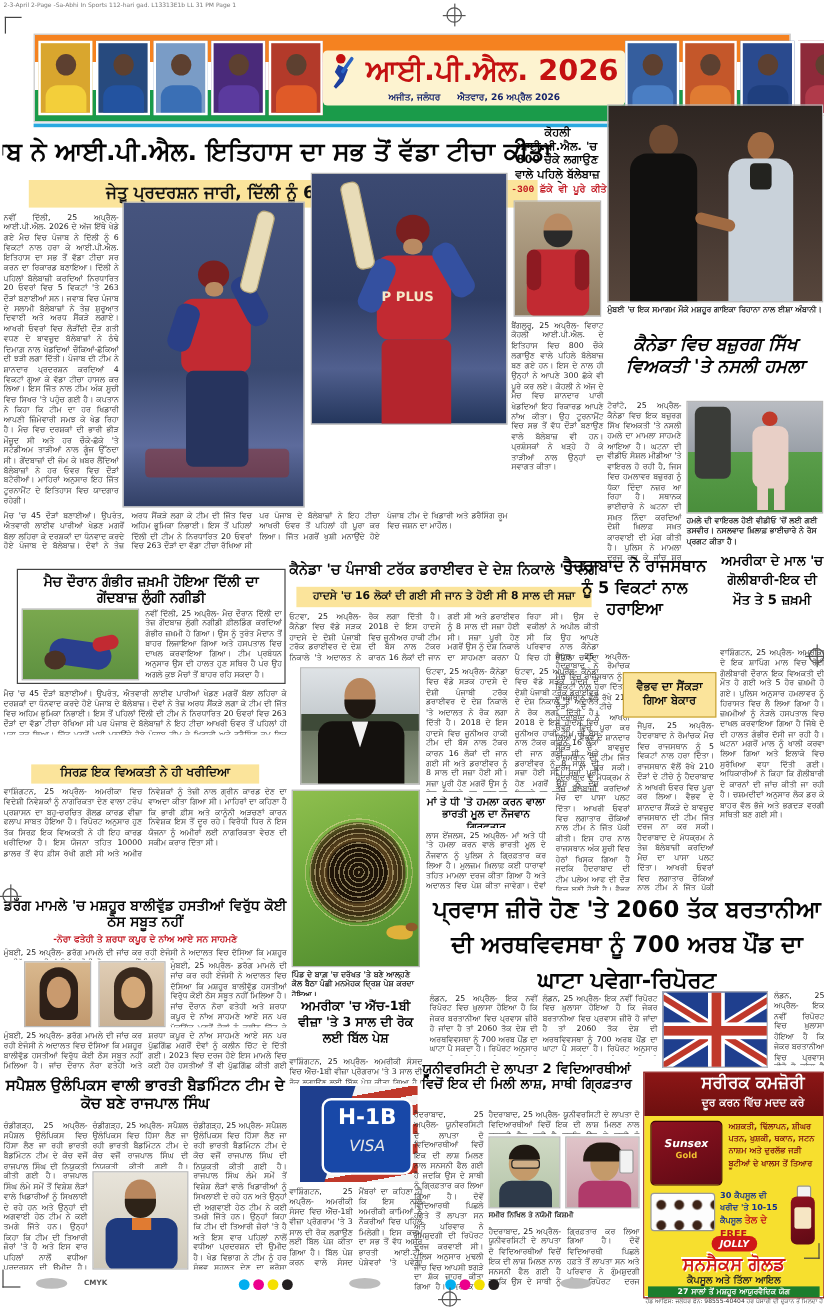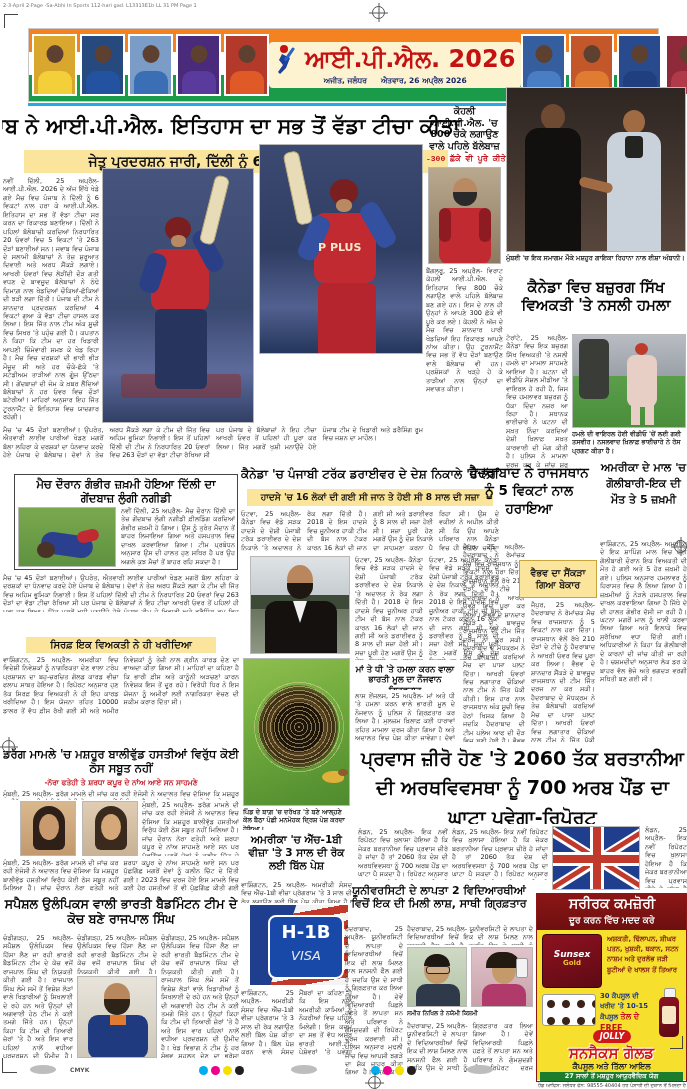--- a/index.html
+++ b/index.html
@@ -28,21 +28,21 @@
   .mastDate{color:#15246b;font-weight:bold;font-size:7.5px;white-space:nowrap;display:flex;gap:14px;justify-content:center;}
   
   .reg{position:absolute;width:11px;height:11px;border:1px solid #555;border-radius:50%;}
   .reg:before{content:"";position:absolute;left:50%;top:-4px;bottom:-4px;width:1px;background:#555;transform:translateX(-50%);}
   .reg:after{content:"";position:absolute;top:50%;left:-4px;right:-4px;height:1px;background:#555;transform:translateY(-50%);}
   .crop{position:absolute;width:14px;height:14px;border-left:1.5px solid #444;border-bottom:1.5px solid #444;}
   .dot{width:9px;height:9px;border-radius:50%;display:inline-block;margin-right:3px;vertical-align:middle;}
   .oval{width:26px;height:9px;border-radius:50%;background:#bdbdbd;display:inline-block;vertical-align:middle;}
   .boxed{border:1px solid #444;}
   
-  .adHead{background:linear-gradient(180deg,#8c1616,#6d0f0f);color:#fff;text-align:left;overflow:hidden;padding-left:32px;}
+  .adHead{background:linear-gradient(180deg,#8c1616,#6d0f0f);color:#fff;text-align:center;overflow:hidden;padding-left:32px;}
   .adBody{background:#f7df2e;}
   .blister{background:#fdfdfd;border:1px solid #999;border-radius:3px;
            background-image:radial-gradient(circle at 8px 9px,#3c2317 3.5px,rgba(0,0,0,0) 4.5px);
            background-size:15px 17px;}
   .greenbar{background:#1c7d2d;color:#fff;text-align:center;font-size:6.5px;font-weight:bold;line-height:9px;overflow:hidden;}
 </style>
 </head>
 <body>
 
 <div class="page">
@@ -153,21 +153,21 @@
   <div class="ph" style="left:506px;top:87px;width:180px;height:165px;background:linear-gradient(180deg,#2e2622 0%,#463831 60%,#57463c 100%);">
     <div class="sh" style="left:34px;top:16px;width:24px;height:26px;border-radius:50%;background:#6e4a32;"></div>
     <div class="sh" style="left:18px;top:40px;width:56px;height:125px;border-radius:14px 14px 0 0;background:#11100f;"></div>
     <div class="sh" style="left:116px;top:22px;width:22px;height:24px;border-radius:50%;background:#a06a42;"></div>
     <div class="sh" style="left:100px;top:44px;width:54px;height:121px;border-radius:14px 14px 0 0;background:#c9d2da;"></div>
     <div class="sh" style="left:118px;top:48px;width:18px;height:22px;background:#23231f;border-radius:4px;"></div>
     <div class="sh" style="left:72px;top:92px;width:34px;height:10px;border-radius:6px;background:#a06a42;transform:rotate(14deg);"></div>
   </div>
   <div class="abs cap" style="left:506px;top:254px;width:180px;height:20px;">ਮੁੰਬਈ 'ਚ ਇਕ ਸਮਾਗਮ ਮੌਕੇ ਮਸ਼ਹੂਰ ਗਾਇਕਾ ਰਿਹਾਨਾ ਨਾਲ ਈਸ਼ਾ ਅੰਬਾਨੀ।</div>
 
-  <div class="abs hl" style="left:506px;top:278px;width:180px;height:52px;font-size:15px;">ਕੈਨੇਡਾ ਵਿਚ ਬਜ਼ੁਰਗ ਸਿੱਖ ਵਿਅਕਤੀ 'ਤੇ ਨਸਲੀ ਹਮਲਾ</div>
+  <div class="abs hl" style="left:506px;top:278px;width:180px;height:52px;font-size:15px;font-style:italic;">ਕੈਨੇਡਾ ਵਿਚ ਬਜ਼ੁਰਗ ਸਿੱਖ ਵਿਅਕਤੀ 'ਤੇ ਨਸਲੀ ਹਮਲਾ</div>
   <div class="abs bt" style="left:506px;top:334px;width:62px;height:134px;">ਟੋਰਾਂਟੋ, 25 ਅਪ੍ਰੈਲ- ਕੈਨੇਡਾ ਵਿਚ ਇਕ ਬਜ਼ੁਰਗ ਸਿੱਖ ਵਿਅਕਤੀ 'ਤੇ ਨਸਲੀ ਹਮਲੇ ਦਾ ਮਾਮਲਾ ਸਾਹਮਣੇ ਆਇਆ ਹੈ। ਘਟਨਾ ਦੀ ਵੀਡੀਓ ਸੋਸ਼ਲ ਮੀਡੀਆ 'ਤੇ ਵਾਇਰਲ ਹੋ ਰਹੀ ਹੈ, ਜਿਸ ਵਿਚ ਹਮਲਾਵਰ ਬਜ਼ੁਰਗ ਨੂੰ ਧੱਕਾ ਦਿੰਦਾ ਨਜ਼ਰ ਆ ਰਿਹਾ ਹੈ। ਸਥਾਨਕ ਭਾਈਚਾਰੇ ਨੇ ਘਟਨਾ ਦੀ ਸਖ਼ਤ ਨਿੰਦਾ ਕਰਦਿਆਂ ਦੋਸ਼ੀ ਖ਼ਿਲਾਫ਼ ਸਖ਼ਤ ਕਾਰਵਾਈ ਦੀ ਮੰਗ ਕੀਤੀ ਹੈ। ਪੁਲਿਸ ਨੇ ਮਾਮਲਾ ਦਰਜ ਕਰ ਕੇ ਜਾਂਚ ਸ਼ੁਰੂ ਕਰ ਦਿੱਤੀ ਹੈ ਅਤੇ ਜਲਦ ਗ੍ਰਿਫ਼ਤਾਰੀ ਦੀ ਉਮੀਦ ਹੈ।</div>
   <div class="ph" style="left:572px;top:334px;width:114px;height:94px;background:linear-gradient(180deg,#b9bcc2 0%,#9aa0a8 45%,#5a9e4a 45%,#4a8e3c 100%);">
     <div class="sh" style="left:6px;top:4px;width:30px;height:60px;background:#3a3c38;border-radius:6px;"></div>
     <div class="sh" style="left:62px;top:8px;width:13px;height:12px;border-radius:50%;background:#c03a2a;"></div>
     <div class="sh" style="left:54px;top:20px;width:30px;height:52px;border-radius:8px;background:#e8cfc6;"></div>
     <div class="sh" style="left:58px;top:70px;width:9px;height:20px;background:#e8cfc6;"></div>
     <div class="sh" style="left:72px;top:70px;width:9px;height:20px;background:#e8cfc6;"></div>
   </div>
   <div class="abs cap" style="left:572px;top:430px;width:114px;height:36px;">ਹਮਲੇ ਦੀ ਵਾਇਰਲ ਹੋਈ ਵੀਡੀਓ 'ਚੋਂ ਲਈ ਗਈ ਤਸਵੀਰ। ਨਸਲਵਾਦ ਖ਼ਿਲਾਫ਼ ਭਾਈਚਾਰੇ ਨੇ ਰੋਸ ਪ੍ਰਗਟ ਕੀਤਾ ਹੈ।</div>
 

